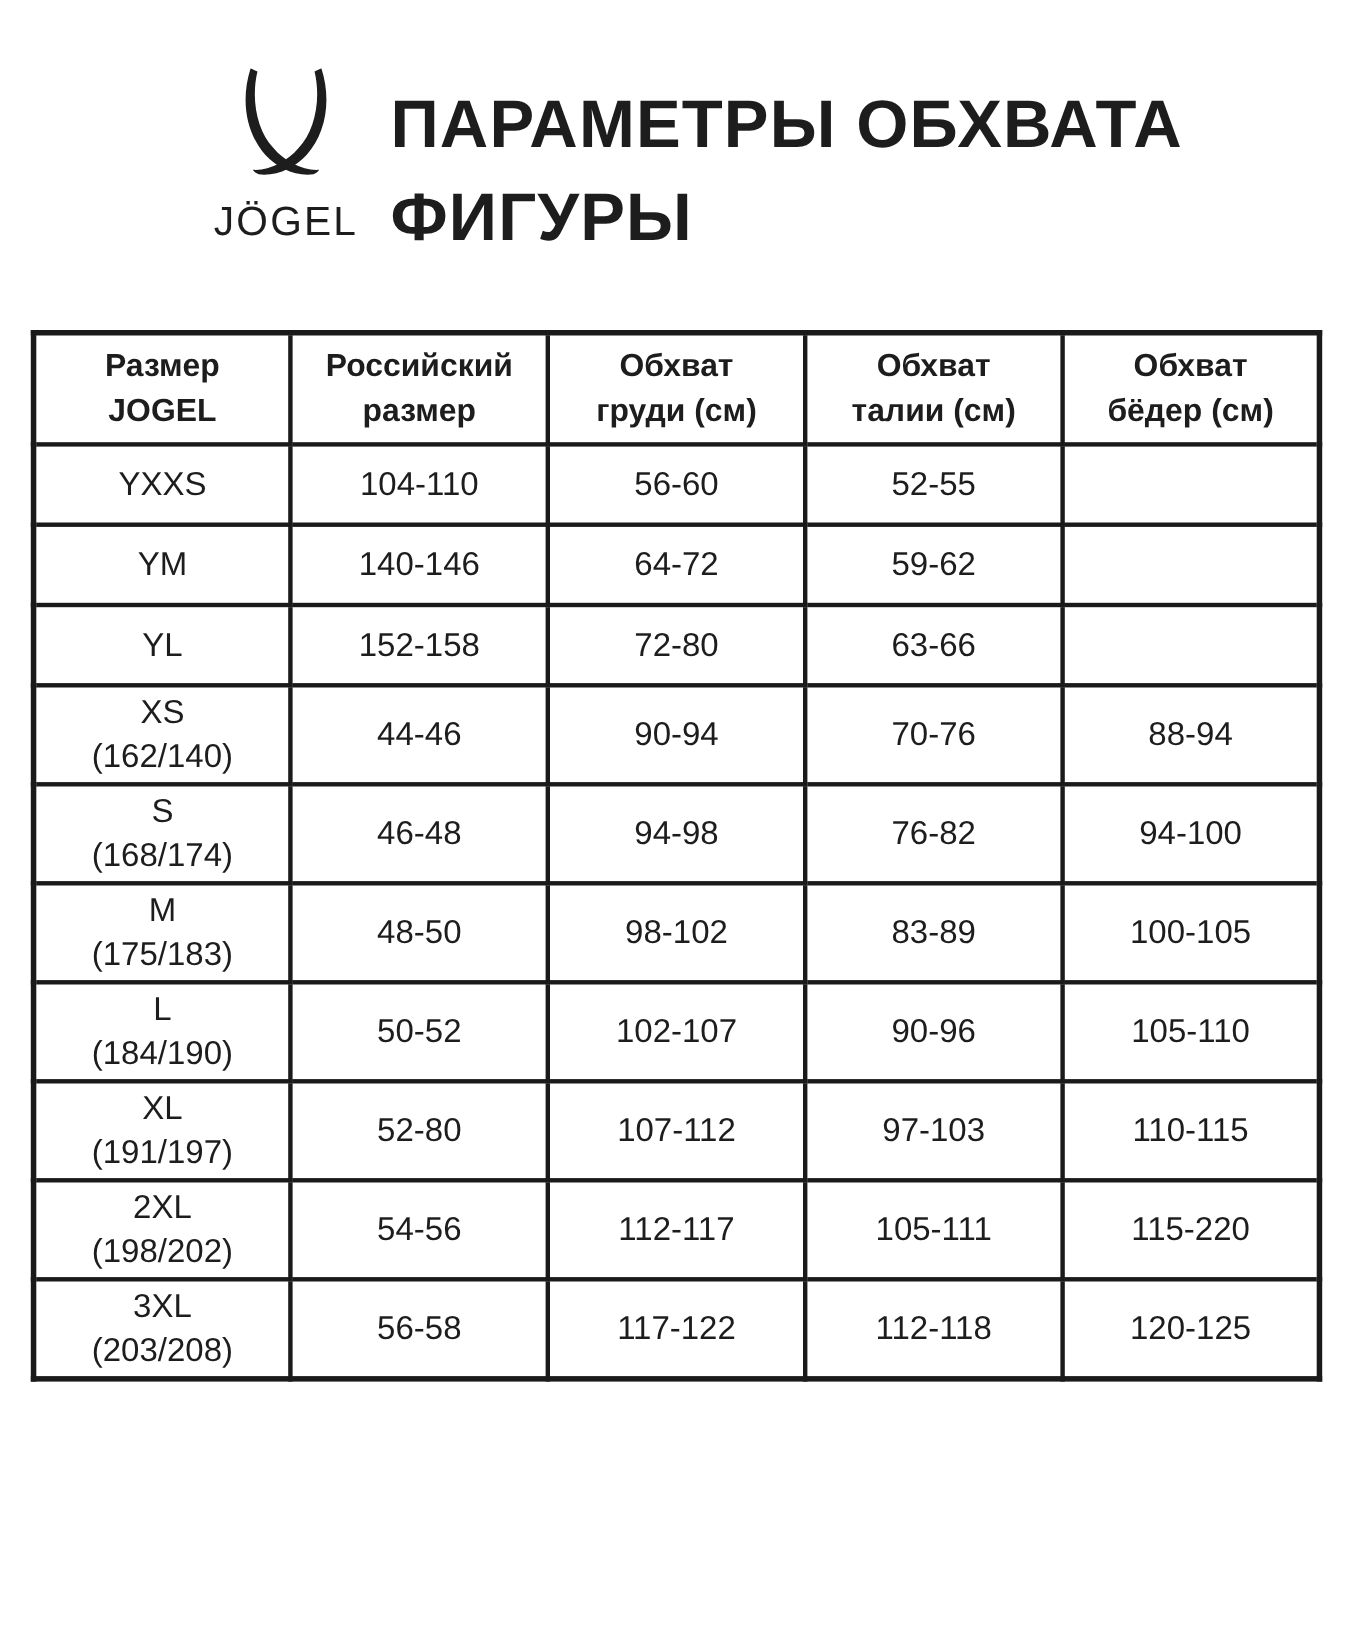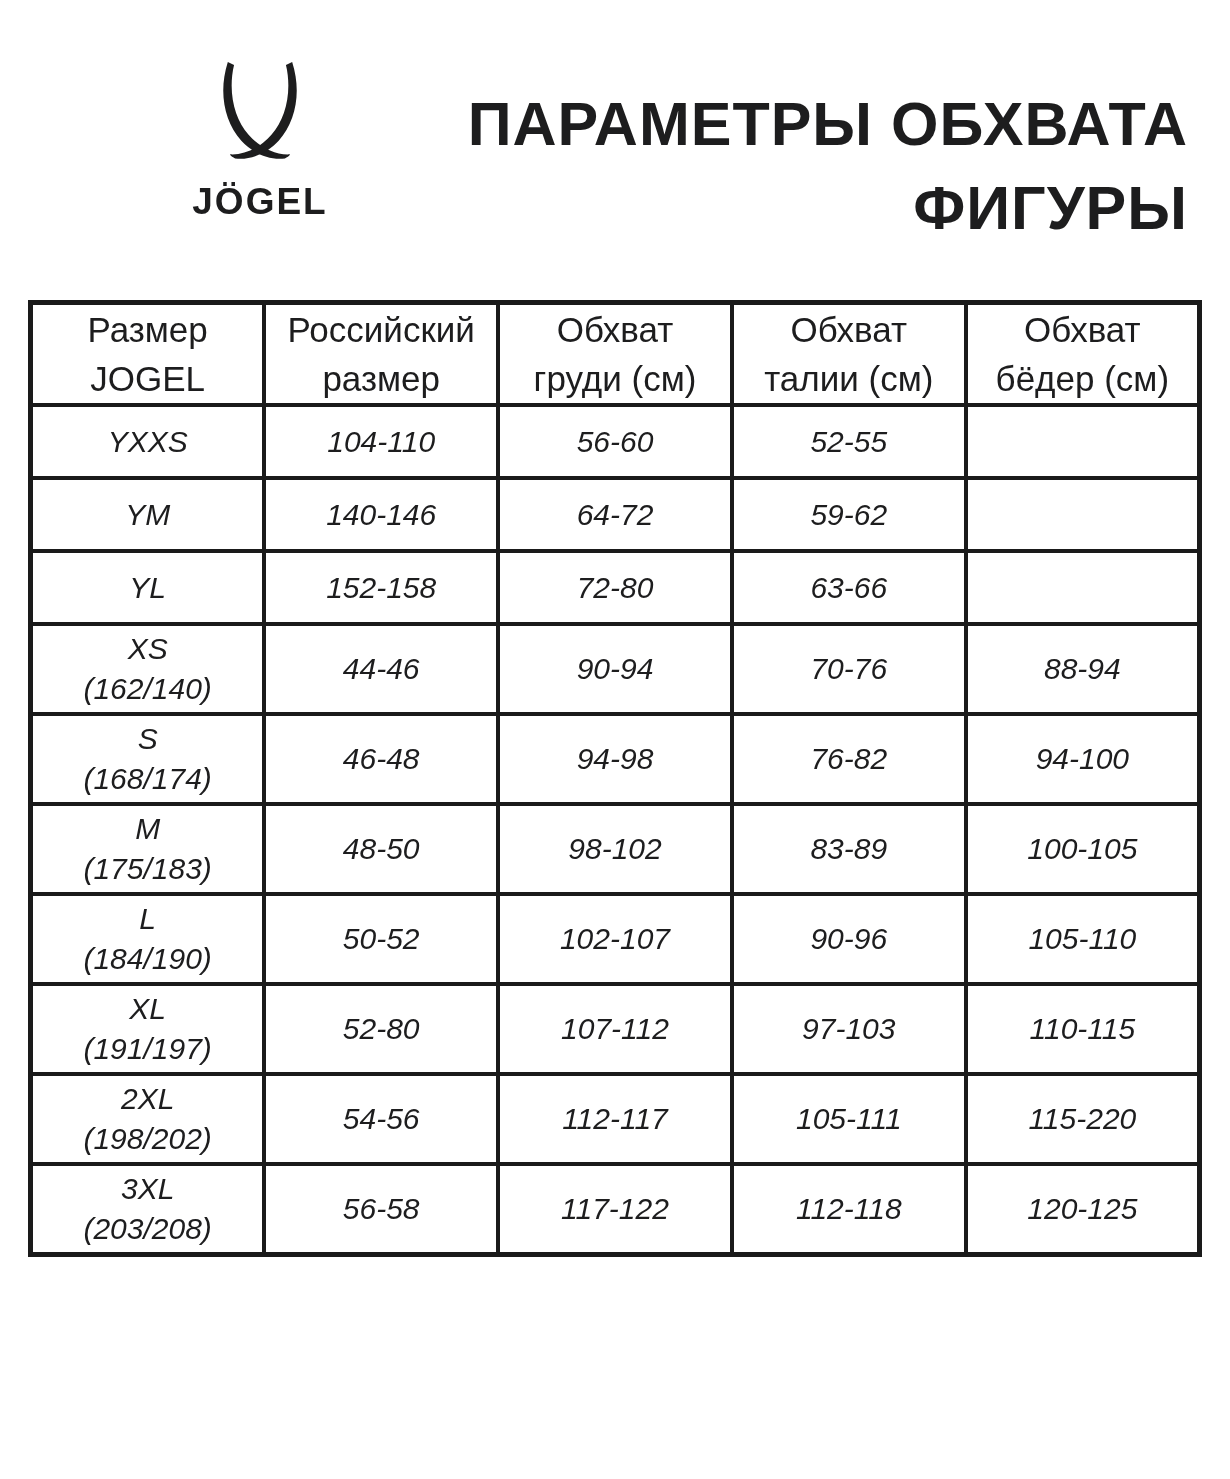--- a/index.html
+++ b/index.html
@@ -21,32 +21,32 @@
     left: 178px;
     top: 62px;
     width: 164px;
     text-align: center;
   }
   .logo-symbol { display: block; margin: 0 auto; width: 86px; height: 110px; }
   .logo-symbol path { fill: #1d1d1e; }
   .wordmark {
     margin-top: 9px;
     font-size: 37px;
-    font-weight: bold;
+    font-weight: normal;
     letter-spacing: 2px;
     color: #1d1d1e;
   }
 
   .title {
     position: absolute;
     left: 350px;
     right: 26px;
     top: 66px;
-    margin: 16px;
-    text-align: right;
+    margin: 5px;
+    text-align: left;
     font-size: 61px;
     line-height: 1.38;
     font-weight: bold;
     letter-spacing: 1px;
     white-space: pre-line;
     color: #1d1d1e;
   }
 
   
   table.size-table {
@@ -57,30 +57,29 @@
     border: 5px solid #1a1a1a;
   }
   .size-table th, .size-table td {
     border: 4px solid #1a1a1a;
     text-align: center;
     vertical-align: middle;
     white-space: pre-line;
     padding: 0;
   }
   .size-table th {
-    font-size: 35px;
-    font-weight: normal;
+    font-size: 29px;
+    font-weight: bold;
     line-height: 1.4;
     height: 97px;
   }
   .size-table td {
     font-size: 30px;
     font-weight: normal;
     line-height: 1.32;
-    font-style: italic;
   }
   .row-single td { height: 69px; }
   .row-double td { height: 86px; }
 </style>
 </head>
 <body>
 
 <div class="page">
 
   <header class="header">

